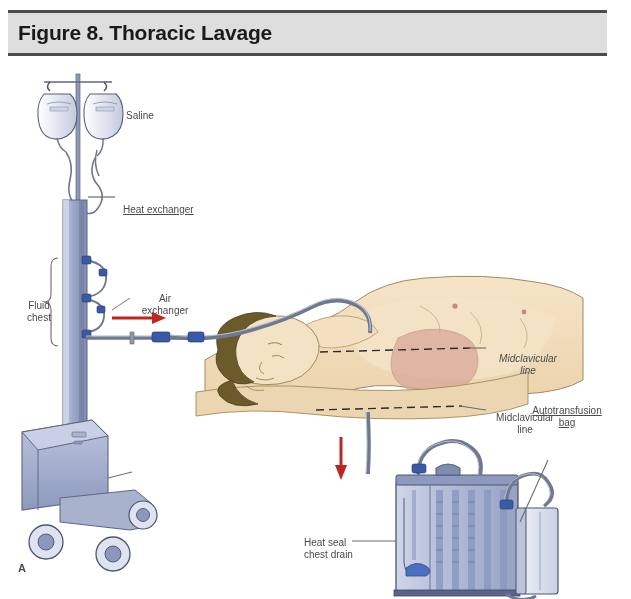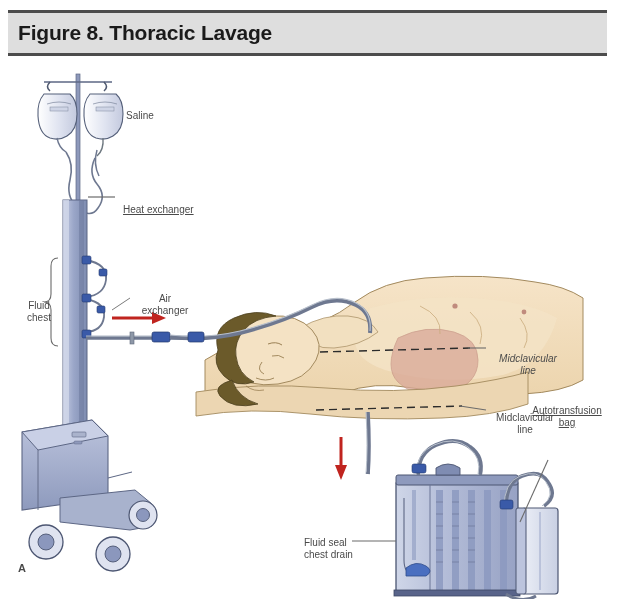--- a/index.html
+++ b/index.html
@@ -349,17 +349,17 @@
   <div>Midclavicular</div>
   <div>line</div>
 </div>
 
 <div class="callout center" style="left:519px; top:393px; width:96px;text-decoration:underline;">
   <div>Autotransfusion</div>
   <div>bag</div>
 </div>
 
 <div class="callout" style="left:304px; top:525px;">
-  <div>Fluid seal</div>
+  <div>Heat seal</div>
   <div>chest drain</div>
 </div>
 
 <div id="panel-letter">A</div>
 
 </body></html>

